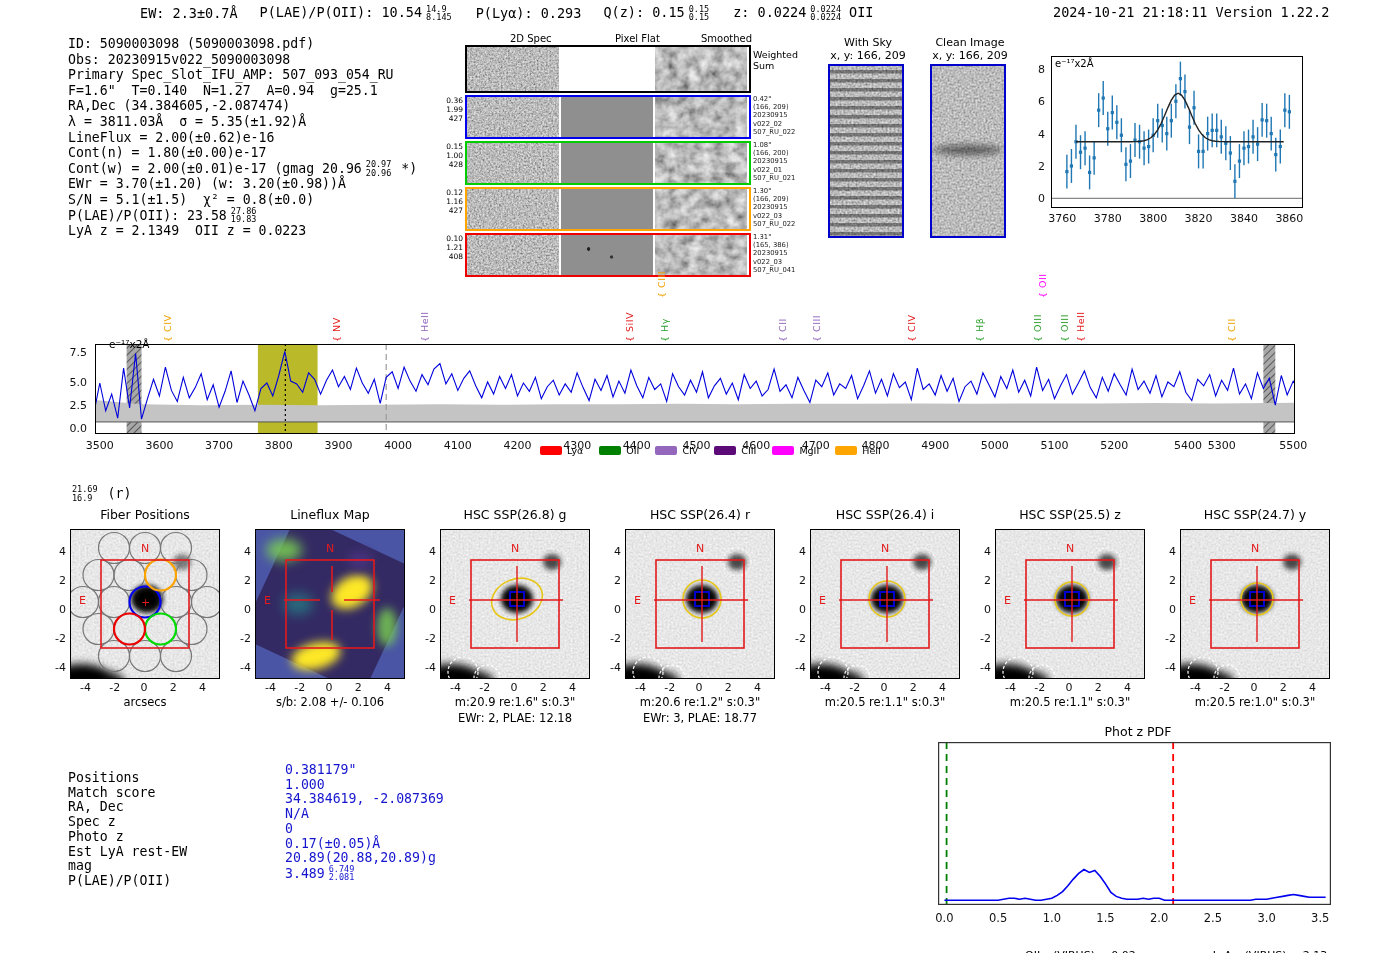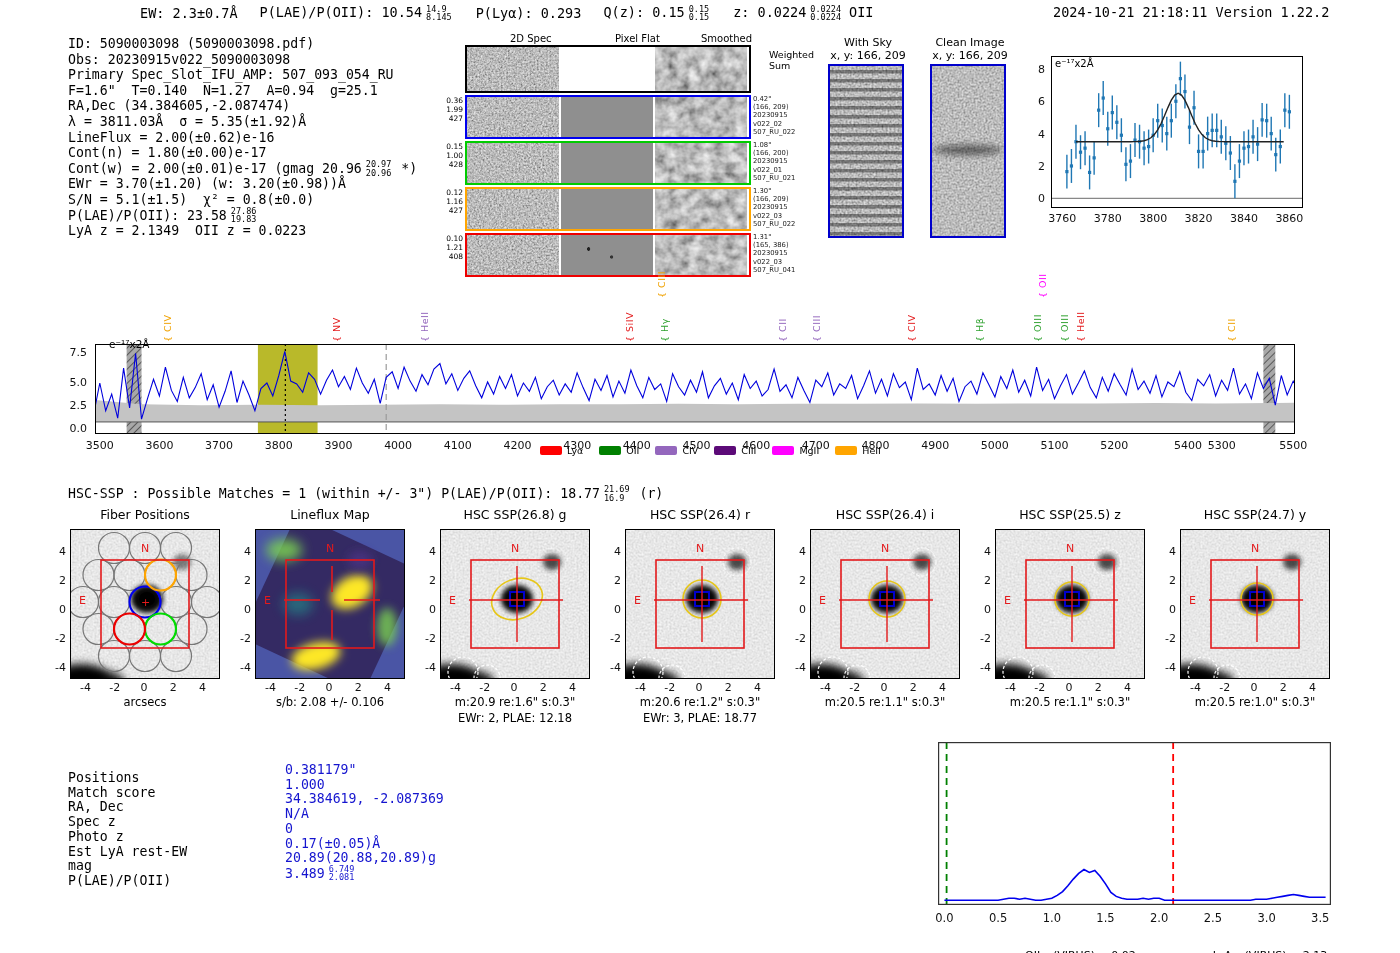--- a/index.html
+++ b/index.html
@@ -88,21 +88,21 @@
                       <feFuncG type="linear" slope="1.3" intercept="-0.15"></feFuncG>
                       <feFuncB type="linear" slope="1.3" intercept="-0.15"></feFuncB>
                       <feFuncA type="linear" slope="0" intercept="1"></feFuncA>
                     </feComponentTransfer>
                   </filter>
                 </defs>
                 <rect width="92" height="44" filter="url(#nf2)"></rect>
               </svg>
             </div>
           </div>
-          <div class="s2dright" style="top: 4px; font-size: 9.5px; line-height: 11px; width: 70px; color: rgb(0, 0, 0); white-space: pre; margin-left: 16px;">Weighted
+          <div class="s2dright" style="top: 4px; font-size: 9.5px; line-height: 11px; width: 70px; color: rgb(0, 0, 0); white-space: pre;">Weighted
 Sum</div>
         </div>
         <div class="s2drow">
           <div class="s2dleft">
             <div>0.36</div>
             <div>1.99</div>
             <div>427</div>
           </div>
           <div class="s2dbox" style="border: 2px solid rgb(0, 0, 238); width: 282px; height: 40px;">
             <div style="width: 92px; height: 40px; overflow: hidden;">
@@ -575,21 +575,21 @@
       <div class="leg-item">
         <div class="leg-sw" style="background: rgb(255, 0, 255);"></div>
         <div>MgII</div>
       </div>
       <div class="leg-item">
         <div class="leg-sw" style="background: rgb(255, 165, 0);"></div>
         <div>HeII</div>
       </div>
     </div>
 
-  <div class="abs mono" style="left:68px;top:485px;font-size:13.2px;" id="hscline"><span>HSC-SSP : Possible Matches = 1 (within +/- 3")  P(LAE)/P(OII): 18.77</span><span class="frac">
+  <div class="abs mono" style="left:68px;top:485px;font-size:13.2px;" id="hscline"><span class="frac">
         <span>21.69</span>
         <span>16.9</span>
       </span><span> (r)</span></div>
 
   <div id="cutouts">
       <div class="abs" style="left: 40px; top: 507px; width: 210px; height: 230px;">
         <div class="cut-title">Fiber Positions</div>
         <div style="position: absolute; left: 30px; top: 22px; width: 148px; height: 148px; border: 1px solid rgb(0, 0, 0); overflow: hidden;">
           <svg width="148" height="148" style="display:block">
             <defs>
@@ -1082,20 +1082,21 @@
       <div class="abs mono" style="left: 0px; top: 88.2px; font-size: 13.2px;">mag</div>
       <div class="abs mono blue" style="left: 217px; top: 80.2px; font-size: 13.2px;">20.89(20.88,20.89)g</div>
       <div class="abs mono" style="left: 0px; top: 102.9px; font-size: 13.2px;">P(LAE)/P(OII)</div>
       <div class="abs mono blue" style="left: 217px; top: 94.9px; font-size: 13.2px;">3.489<span class="frac" style="color: rgb(20, 20, 207);">
           <span>6.749</span>
           <span>2.081</span>
         </span></div>
     </div>
 
   <div class="abs" id="photz" style="left:938px;top:724px;width:400px;height:225px;">
+      <div style="position: absolute; left: 0px; right: 0px; top: 0px; text-align: center; font-size: 12.5px;">Phot z PDF</div>
       <div style="position: absolute; left: 0px; top: 18px; width: 393px; height: 163px;">
         <svg width="393" height="163" style="display:block;overflow:hidden">
           <line x1="8.59016393442623" x2="8.59016393442623" y1="0" y2="163" stroke="#008000" stroke-width="1.8" stroke-dasharray="7 5"></line>
           <line x1="235.15573770491804" x2="235.15573770491804" y1="0" y2="163" stroke="#ff0000" stroke-width="1.8" stroke-dasharray="7 5"></line>
           <polyline points="6.4,158.2 11.8,158.2 17.2,158.2 22.5,158.2 27.9,158.2 33.3,158.2 38.7,158.2 44.0,158.2 49.4,158.2 54.8,158.2 60.1,158.2 65.5,157.2 70.9,156.3 76.2,156.3 81.6,157.2 87.0,156.3 92.3,157.2 97.7,158.2 103.1,158.2 108.5,157.2 113.8,156.3 119.2,153.4 124.6,149.6 129.9,143.8 135.3,137.1 140.7,131.4 146.0,127.5 151.4,130.4 156.8,128.5 162.1,134.2 167.5,141.9 172.9,150.5 178.2,154.4 183.6,156.3 189.0,157.2 194.4,157.2 199.7,157.2 205.1,156.3 210.5,157.2 215.8,156.3 221.2,156.3 226.6,158.2 231.9,158.2 237.3,158.2 242.7,158.2 248.0,158.2 253.4,158.2 258.8,158.2 264.1,158.2 269.5,158.2 274.9,158.2 280.3,158.2 285.6,158.2 291.0,158.2 296.4,158.2 301.7,158.2 307.1,158.2 312.5,158.2 317.8,157.2 323.2,157.2 328.6,157.2 333.9,156.3 339.3,155.3 344.7,154.4 350.0,153.4 355.4,152.5 360.8,153.4 366.2,154.4 371.5,155.3 376.9,155.3 382.3,155.3 387.6,155.3 " fill="none" stroke="#0000ee" stroke-width="1.6"></polyline>
           <rect x="0.5" y="0.5" width="392" height="162" fill="none" stroke="#333" stroke-width="1.4"></rect>
         </svg>
       </div>
       <div class="tick c" style="left: 6.44262px; top: 187px; font-size: 11.5px;">0.0</div>
       <div class="tick c" style="left: 60.1311px; top: 187px; font-size: 11.5px;">0.5</div>

